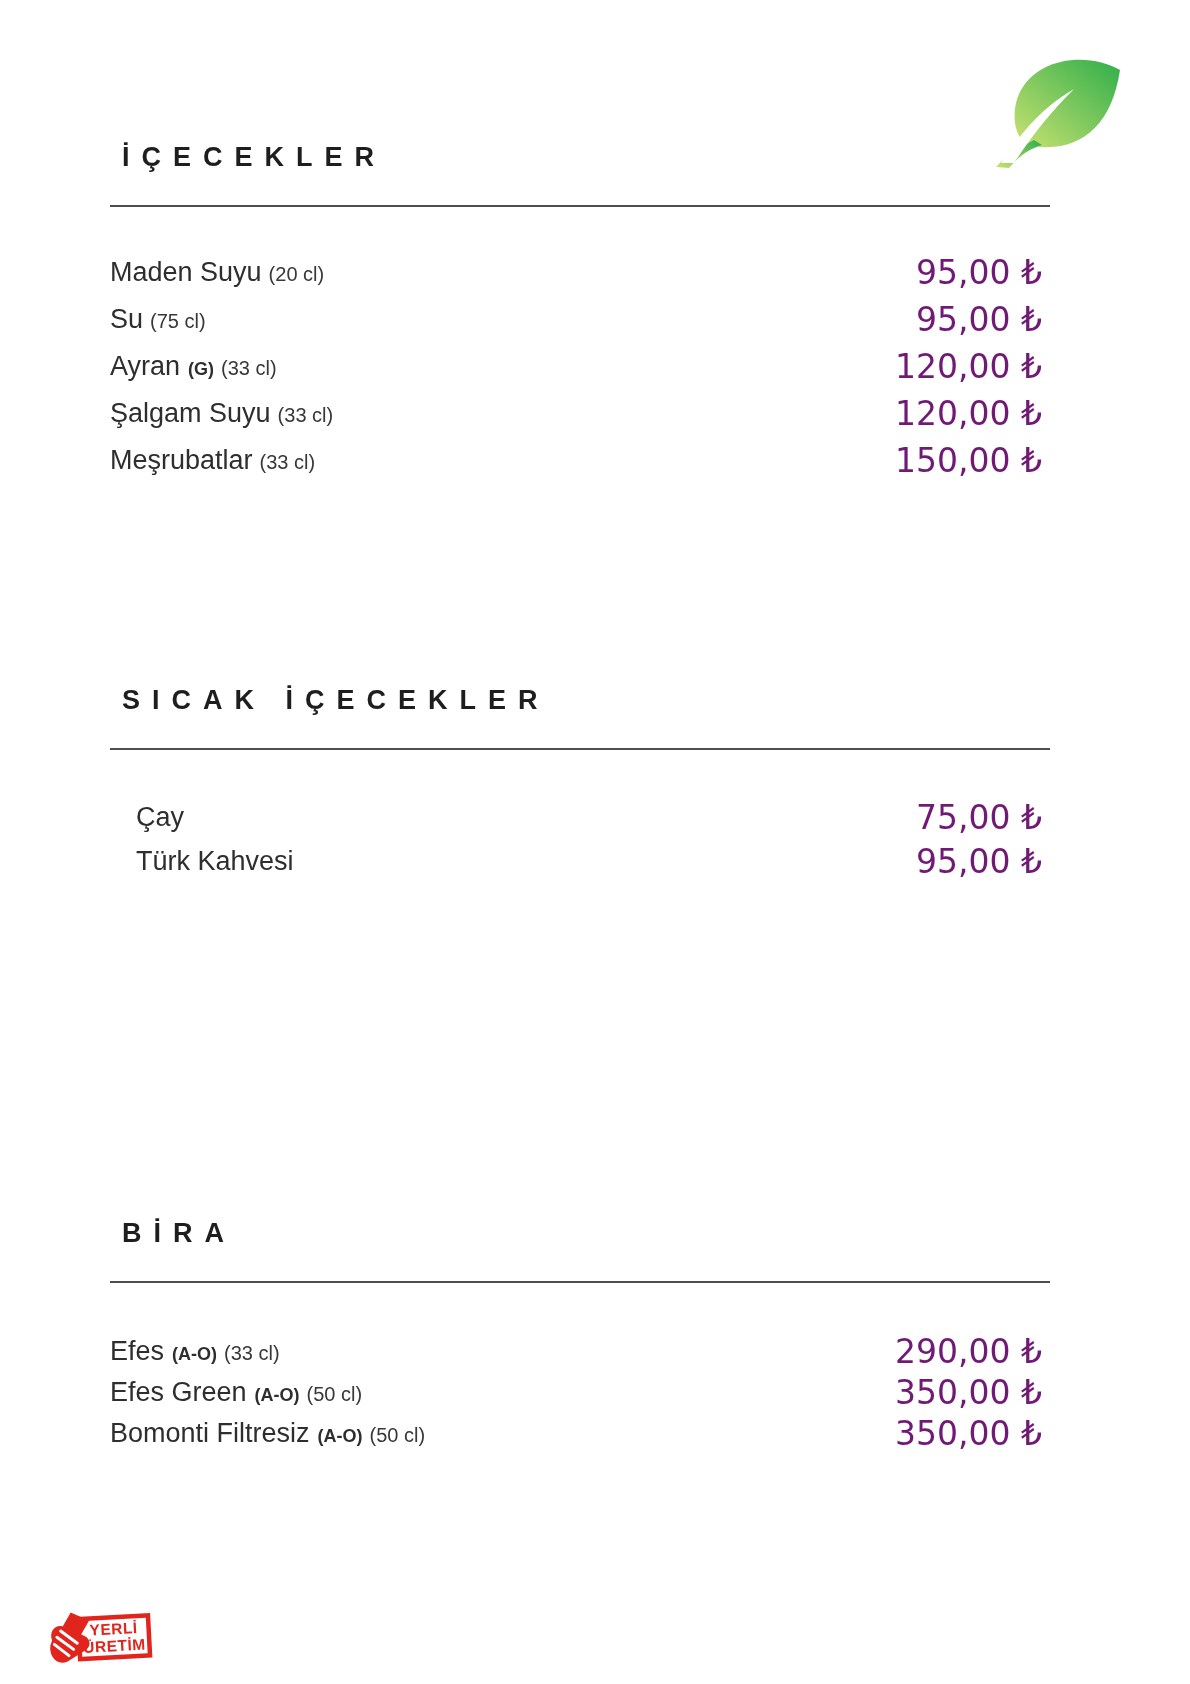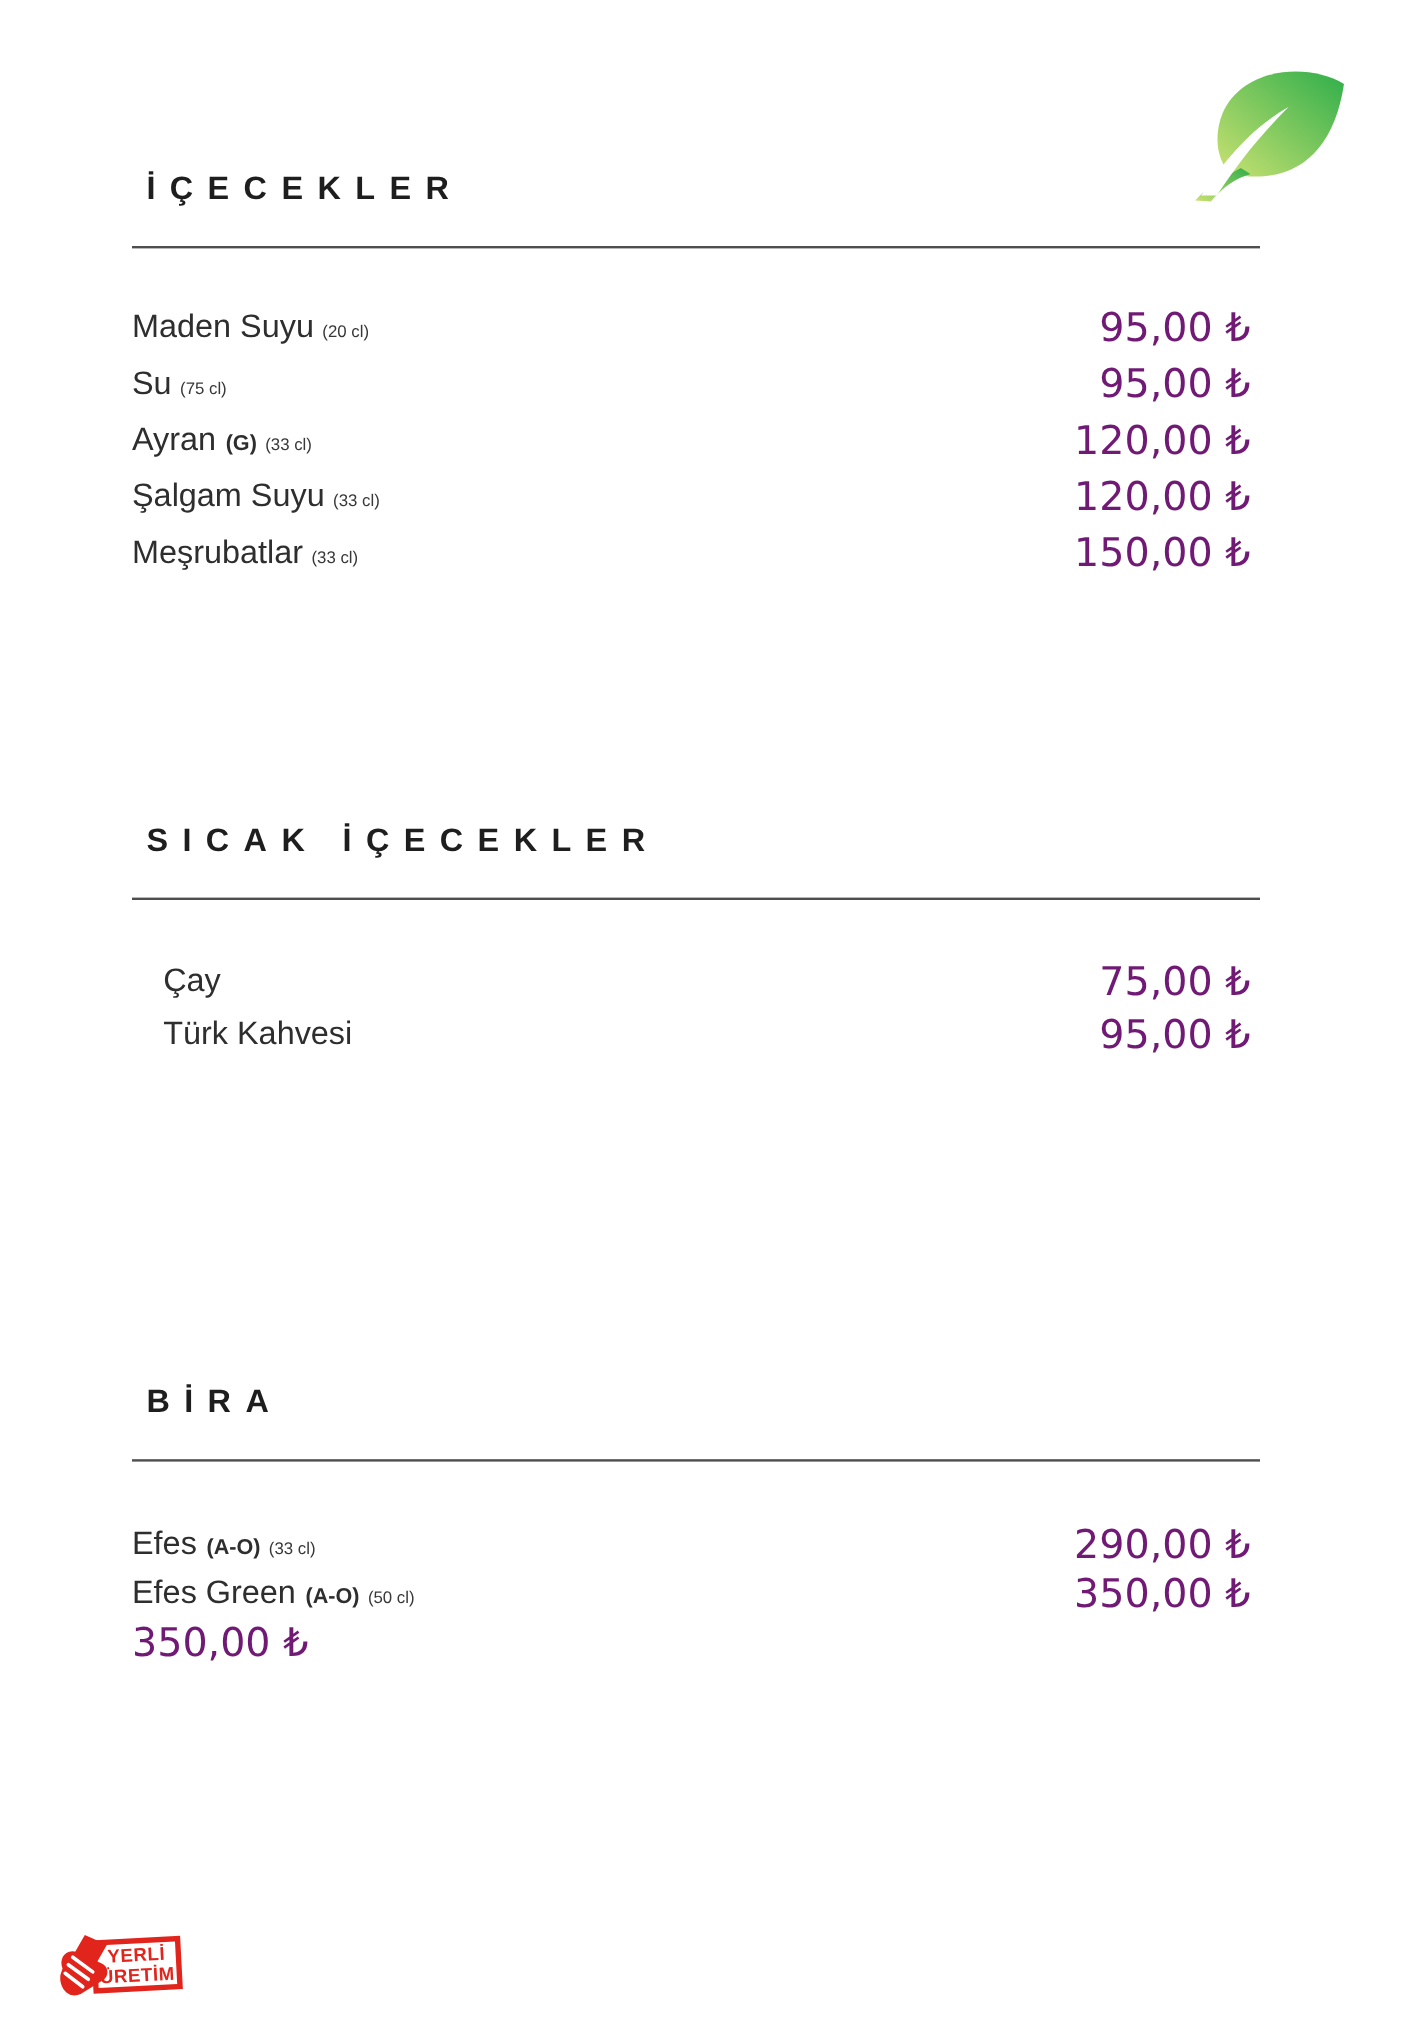--- a/index.html
+++ b/index.html
@@ -22,21 +22,21 @@
   .rule { height:2px; background:#4e4e4e; margin-top:28px; }
   .menu-list.s1 { margin-top:42px; }
   .menu-list.s2 { margin-top:45px; }
   .menu-list.s3 { margin-top:48px; }
   .row { display:flex; justify-content:space-between; align-items:center; }
   .s1 .row { height:47px; }
   .s2 .row { height:44px;margin-left:26px; }
   .s3 .row { height:41px; }
   .item-label { font-size:27px; color:#2e2e2e; white-space:nowrap; }
   .item-tag  { font-size:18px; font-weight:bold; color:#2e2e2e; margin-left:8px; }
-  .item-size { font-size:14px; color:#383838; margin-left:7px; }
+  .item-size { font-size:20px; color:#383838; margin-left:7px; }
   .item-tag:empty, .item-size:empty { display:none; }
   .item-price {
     font-size:33px; color:#701a75;
     padding-right:8px; white-space:nowrap;
     font-family:"DejaVu Sans","Liberation Sans",sans-serif;
   }
   .leaf-wrap { position:absolute; left:988px; top:50px; width:140px; height:120px; }
   .badge-wrap { position:absolute; left:46px; top:1604px; width:110px; height:66px; }
 </style>
 </head>
@@ -93,33 +93,34 @@
         <div class="item-label"><span>Çay</span></div>
         <div class="item-price">75,00 ₺</div>
       </div>
       <div class="row">
         <div class="item-label"><span>Türk Kahvesi</span></div>
         <div class="item-price">95,00 ₺</div>
       </div>
     </div>
   </section>
 
-  <section class="section" style="top:1136px">
+  <section class="section" style="top:1201px">
     <h2 class="section-title">BİRA</h2>
     <div class="rule"></div>
     <div class="menu-list s3">
       <div class="row">
         <div class="item-label"><span>Efes</span><span class="item-tag">(A-O)</span><span class="item-size">(33 cl)</span></div>
         <div class="item-price">290,00 ₺</div>
       </div>
       <div class="row">
         <div class="item-label"><span>Efes Green</span><span class="item-tag">(A-O)</span><span class="item-size">(50 cl)</span></div>
         <div class="item-price">350,00 ₺</div>
       </div>
       <div class="row">
+        <div class="item-label"><span>Bomonti Filtresiz</span><span class="item-tag">(A-O)</span><span class="item-size">(50 cl)</span></div>
         <div class="item-price">350,00 ₺</div>
       </div>
     </div>
   </section>
 
   <div class="badge-wrap">
     <svg width="110" height="66" viewBox="0 0 110 66">
       <g transform="rotate(-3 54 33)">
         <rect x="33" y="14" width="70" height="40" fill="#ffffff" stroke-width="4.5" stroke="#e1251c"></rect>
         <text x="68" y="31" font-size="15.5" font-weight="bold" text-anchor="middle" letter-spacing="0.5" font-family="Liberation Sans, DejaVu Sans, sans-serif" fill="#e1251c">YERLİ</text>

